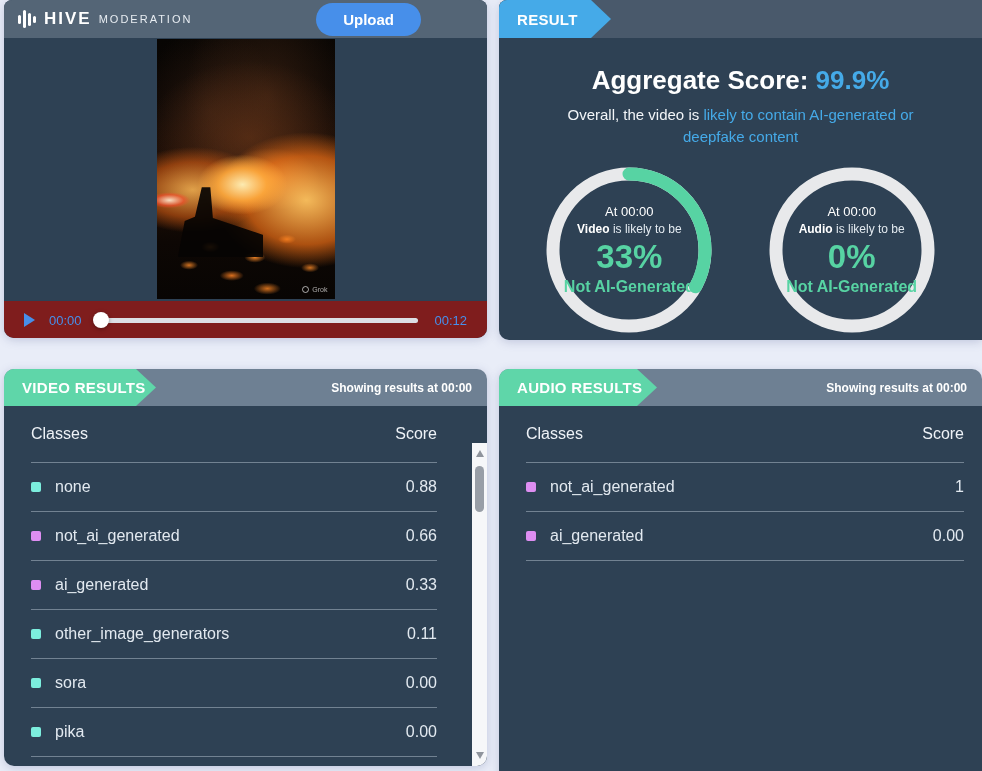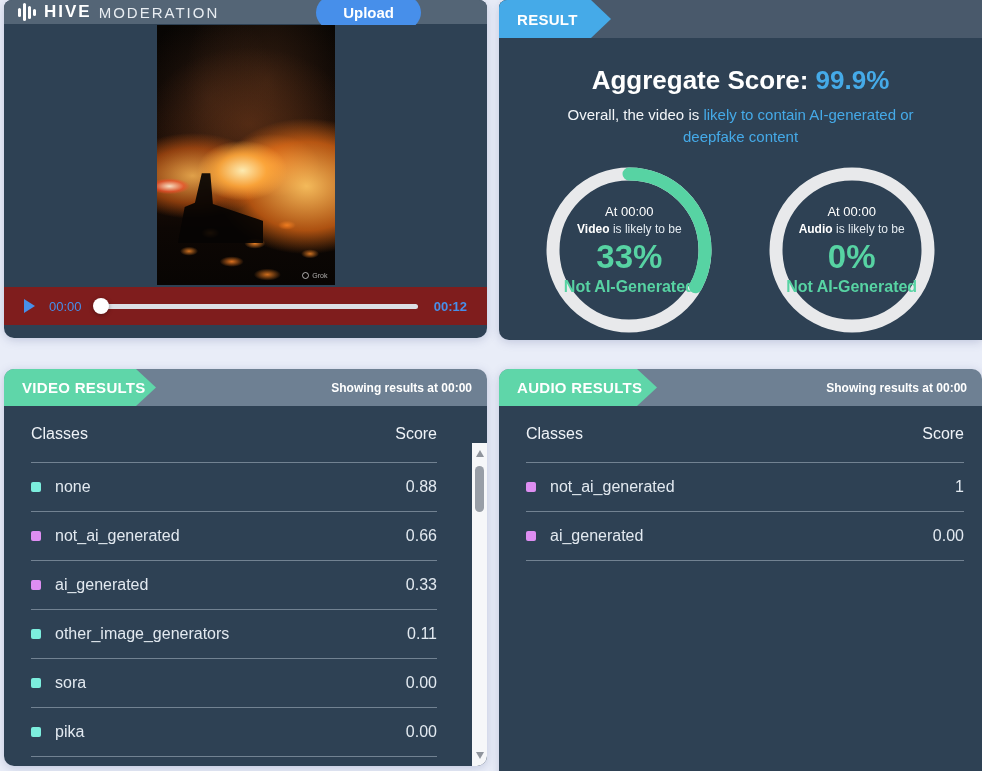--- a/index.html
+++ b/index.html
@@ -4,26 +4,26 @@
 <style>
   * { margin:0; padding:0; box-sizing:border-box; }
   html,body { width:982px; height:771px; }
   body { font-family:"Liberation Sans", sans-serif; background:#e9edf8; overflow:hidden; }
   #app { position:relative; width:982px; height:771px; background:#e9edf8; }
 
   .panel { position:absolute; border-radius:10px; box-shadow:0 2px 10px rgba(90,100,150,.28); overflow:hidden; }
 
   
   #player-panel { left:4px; top:0; width:483px; height:338px; background:#2e4154; border-radius:8px 8px 10px 10px; }
-  .player-header { height:24px; background:#546576; display:flex; align-items:center; padding:0 14px; }
+  .player-header { height:38px; background:#546576; display:flex; align-items:center; padding:0 14px; }
   .logo { display:flex; align-items:flex-end; gap:2px; height:20px; margin-right:8px; align-items:center; }
   .logo i { display:block; width:3px; border-radius:2px; background:#fff; }
   .logo i:nth-child(1){height:9px;} .logo i:nth-child(2){height:18px;} .logo i:nth-child(3){height:13px;} .logo i:nth-child(4){height:7px;}
   .brand-bold { color:#fff; font-weight:bold; font-size:17px; letter-spacing:2px; }
-  .brand-light { color:#e8edf2; font-size:15px; letter-spacing:2px; margin-left:7px; font-weight:300; }
+  .brand-light { color:#e8edf2; font-size:11px; letter-spacing:2px; margin-left:7px; font-weight:300; }
   .upload-btn { margin-left:auto; margin-right:52px; background:#478fea; color:#fff; border:none; font-family:inherit;
                 font-size:15px; font-weight:bold; padding:8px 27px; border-radius:18px; cursor:pointer; }
 
   .player-video { position:relative; height:262px; background:#2e4154; }
   .video-frame { position:relative; width:178px; height:260px; margin:1px auto 0; overflow:hidden;
     background:
       radial-gradient(26px 10px at 7% 62%, rgba(255,235,210,.9), rgba(255,70,45,.55) 55%, rgba(0,0,0,0) 80%),
       radial-gradient(60px 40px at 48% 56%, rgba(255,242,185,.95), rgba(255,172,62,.85) 40%, rgba(255,120,20,0) 75%),
       radial-gradient(95px 55px at 20% 58%, rgba(255,185,85,.85), rgba(230,100,20,.55) 50%, rgba(0,0,0,0) 78%),
       radial-gradient(115px 85px at 84% 62%, rgba(255,195,95,.95), rgba(240,112,22,.7) 52%, rgba(0,0,0,0) 80%),
@@ -41,21 +41,21 @@
       linear-gradient(#070503 0%, #0e0805 30%, #1b0d06 48%, #2a1206 56%, #190c05 66%, #0d0704 78%, #080503 100%);
   }
   .plane-tail { position:absolute; left:12%; top:57%; width:48%; height:27%; background:rgba(6,4,3,.93);
     clip-path:polygon(0 100%, 8% 48%, 20% 42%, 28% 0, 38% 0, 41% 44%, 100% 68%, 100% 100%); }
   .watermark { position:absolute; right:7px; bottom:6px; color:rgba(255,255,255,.65); font-size:7px; display:flex; align-items:center; gap:3px; }
   .watermark .wm-circle { width:7px; height:7px; border:1px solid rgba(255,255,255,.65); border-radius:50%; display:inline-block; }
 
   .playbar { height:38px; background:#7f1d1d; display:flex; align-items:center; padding:0 20px; }
   .play-icon { width:0; height:0; border-top:7px solid transparent; border-bottom:7px solid transparent; border-left:11px solid #478fea; cursor:pointer; }
   .time { color:#478fea; font-size:13px; margin:0 14px; }
-  .time.right { margin:0 0 0 16px;font-weight:bold; }
+  .time.right { margin:0 0 0 16px; }
   .progress { position:relative; flex:1; height:5px; background:#dcdfe5; border-radius:3px; cursor:pointer; }
   .knob { position:absolute; left:-3px; top:50%; transform:translateY(-50%); width:16px; height:16px; background:#fff; border-radius:50%; box-shadow:0 1px 4px rgba(0,0,0,.35); }
 
   
   #result-panel { left:499px; top:0; width:483px; height:340px; background:#2e4154; border-radius:8px 0 0 10px; }
   .result-strip { position:relative; height:38px; background:#49596b; }
   .ribbon { position:absolute; left:0; top:0; height:100%; display:flex; align-items:center; padding-left:18px;
             color:#fff; font-weight:bold; font-size:15px; letter-spacing:.3px;
             clip-path:polygon(0 0, calc(100% - 20px) 0, 100% 50%, calc(100% - 20px) 100%, 0 100%); }
   .ribbon.blue { background:#45aae8; width:112px; }

